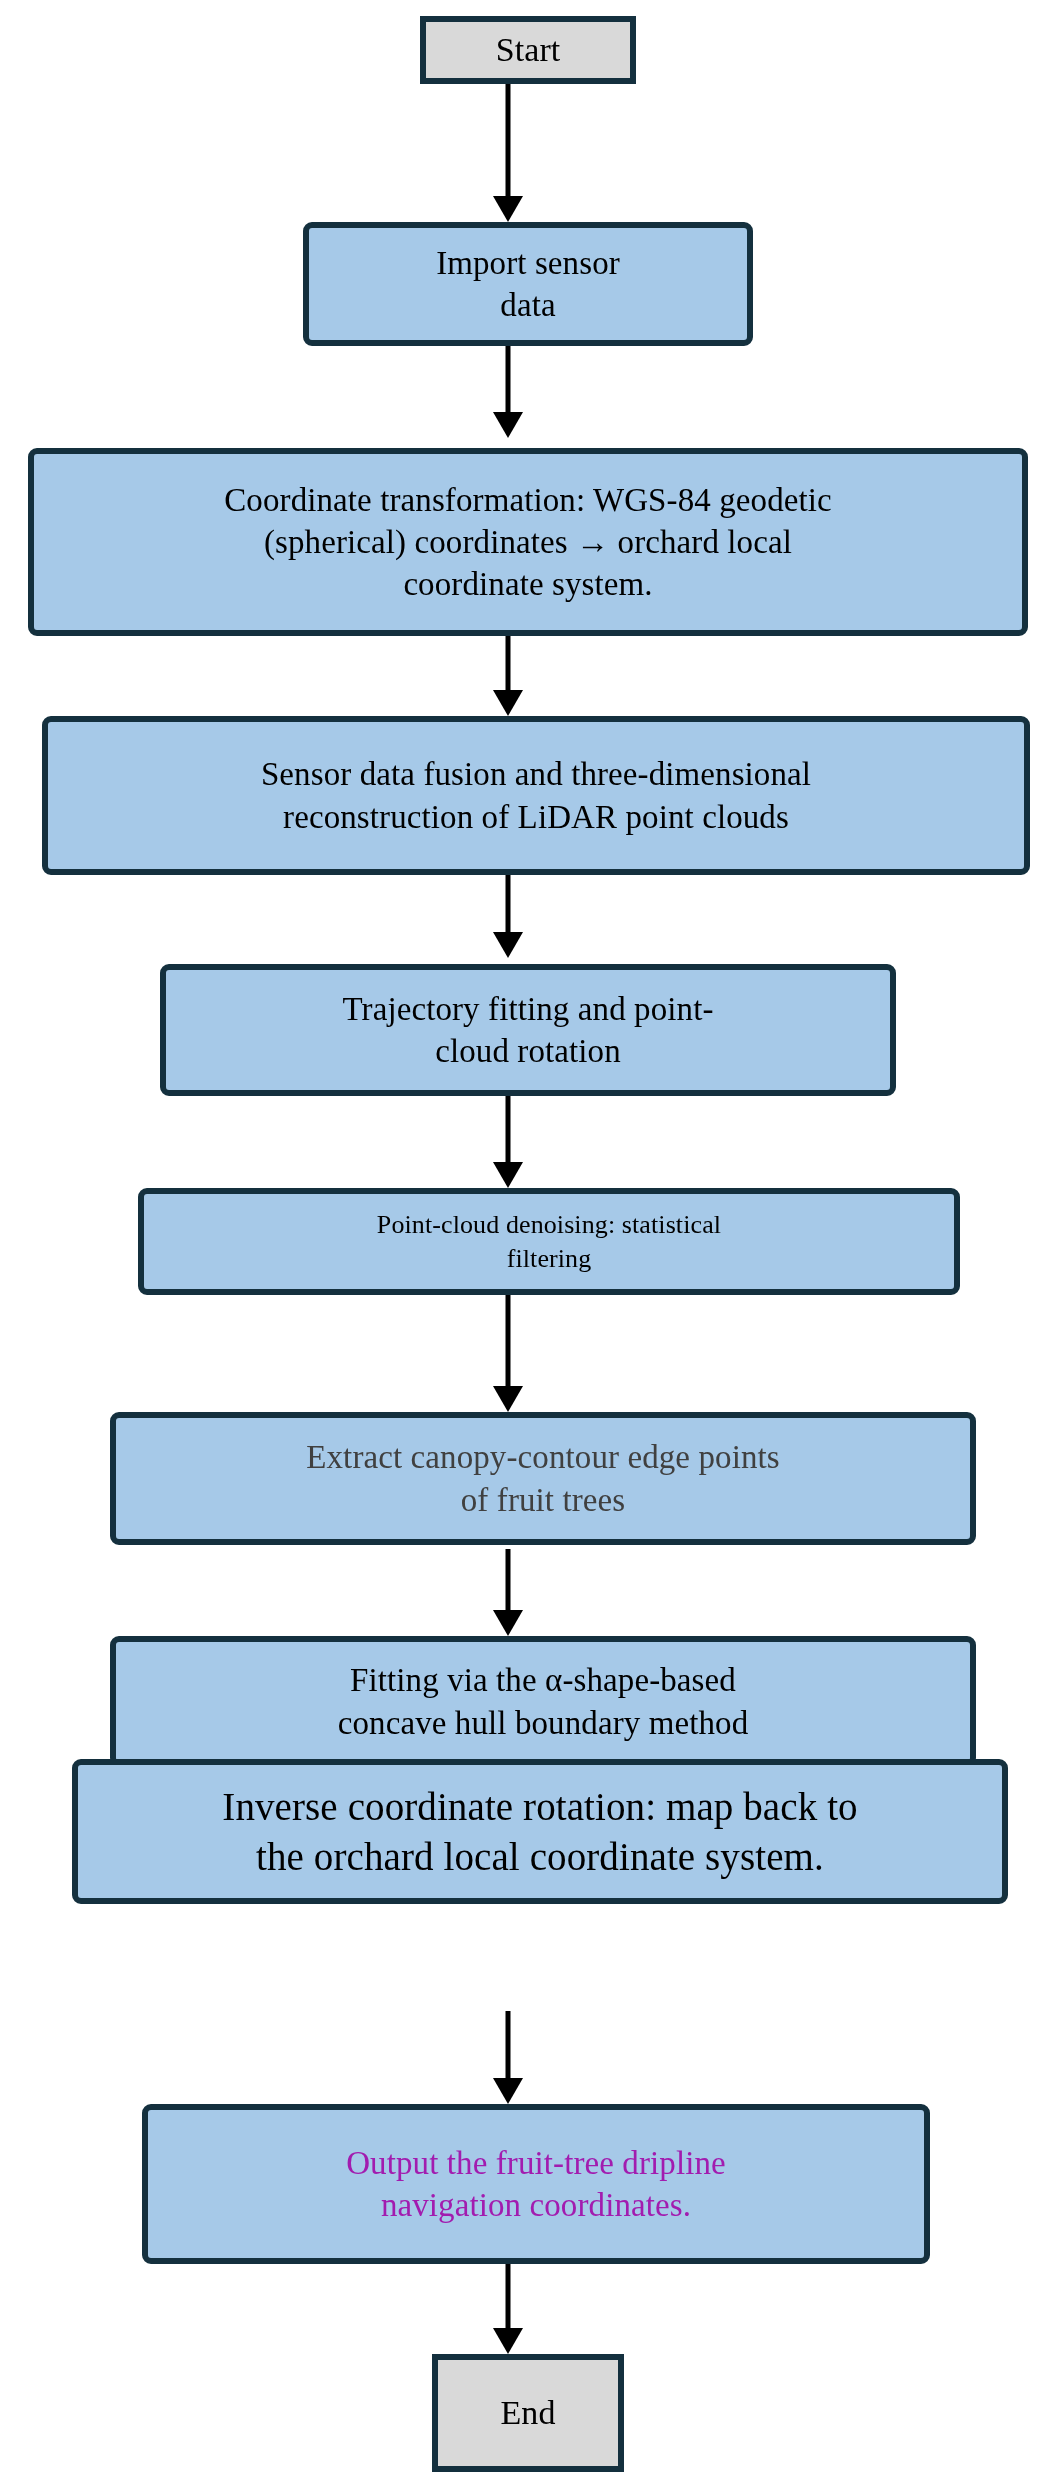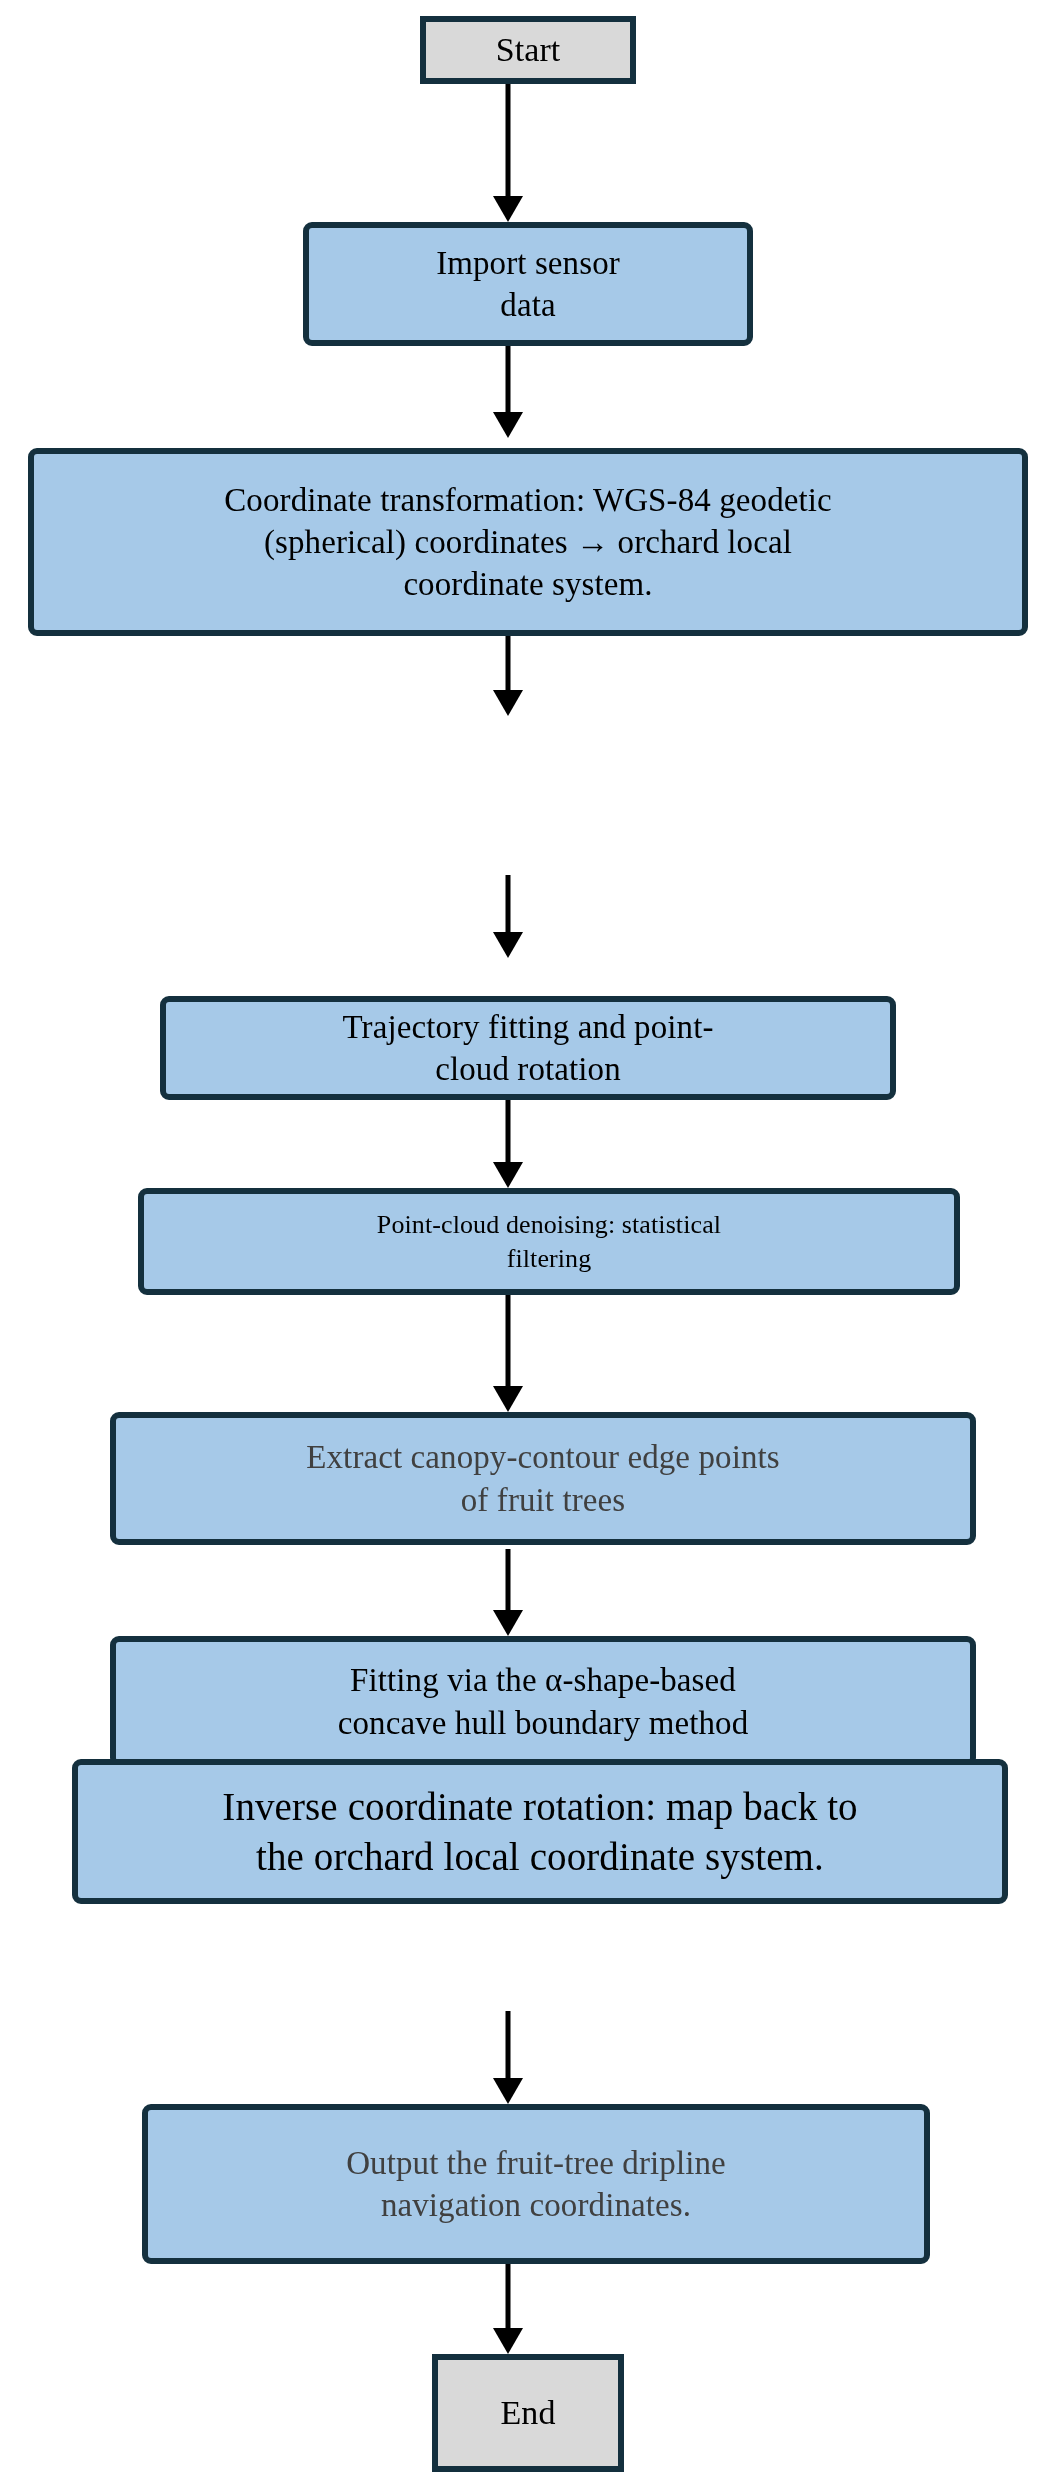--- a/index.html
+++ b/index.html
@@ -111,26 +111,28 @@
         <rect x="17.5" y="0" width="5" height="66" fill="#000000"></rect>
         <polygon points="5,64 35,64 20,90" fill="#000000"></polygon>
       </svg>
     </div>
     <div class="node terminal" style="left: 420px; top: 16px; width: 216px; height: 68px; font-size: 34px; border-color: rgb(20, 48, 62); color: rgb(0, 0, 0); background: rgb(217, 217, 217);"><span>Start</span></div>
     <div class="node process" style="left: 303px; top: 222px; width: 450px; height: 124px; font-size: 33px; border-color: rgb(20, 48, 62); color: rgb(0, 0, 0); background: rgb(166, 201, 232);"><span>Import sensor
 data</span></div>
     <div class="node process" style="left: 28px; top: 438px; width: 1000px; height: 188px; font-size: 33px; border-color: rgb(20, 48, 62); color: rgb(0, 0, 0); background: rgb(166, 201, 232); margin-top: 10px;"><span>Coordinate transformation: WGS-84 geodetic
 (spherical) coordinates → orchard local
 coordinate system.</span></div>
-    <div class="node process" style="left: 160px; top: 996px; width: 736px; height: 104px; font-size: 33px; border-color: rgb(20, 48, 62); color: rgb(0, 0, 0); background: rgb(166, 201, 232);"><span>Trajectory fitting and point-
+    <div class="node process" style="left: 42px; top: 716px; width: 988px; height: 159px; font-size: 33px; border-color: rgb(20, 48, 62); color: rgb(0, 0, 0); background: rgb(166, 201, 232);"><span>Sensor data fusion and three-dimensional
+reconstruction of LiDAR point clouds</span></div>
+    <div class="node process" style="left: 160px; top: 964px; width: 736px; height: 132px; font-size: 33px; border-color: rgb(20, 48, 62); color: rgb(0, 0, 0); background: rgb(166, 201, 232);"><span>Trajectory fitting and point-
 cloud rotation</span></div>
     <div class="node process" style="left: 138px; top: 1188px; width: 822px; height: 107px; font-size: 26px; border-color: rgb(20, 48, 62); color: rgb(0, 0, 0); background: rgb(166, 201, 232);"><span>Point-cloud denoising: statistical
 filtering</span></div>
     <div class="node process" style="left: 110px; top: 1412px; width: 866px; height: 133px; font-size: 33px; border-color: rgb(20, 48, 62); color: #404040; background: rgb(166, 201, 232);"><span>Extract canopy-contour edge points
 of fruit trees</span></div>
     <div class="node process" style="left: 110px; top: 1636px; width: 866px; height: 131px; font-size: 33px; border-color: rgb(20, 48, 62); color: rgb(0, 0, 0); background: rgb(166, 201, 232);"><span>Fitting via the α-shape-based
 concave hull boundary method</span></div>
     <div class="node process" style="left: 72px; top: 1759px; width: 936px; height: 145px; font-size: 39px; border-color: rgb(20, 48, 62); color: rgb(0, 0, 0); background: rgb(166, 201, 232);"><span>Inverse coordinate rotation: map back to
 the orchard local coordinate system.</span></div>
-    <div class="node process" style="left: 142px; top: 2104px; width: 788px; height: 160px; font-size: 33px; border-color: rgb(20, 48, 62); color: #404040; background: rgb(166, 201, 232);"><span>Output the fruit-tree dripline
+    <div class="node process" style="left: 142px; top: 2104px; width: 788px; height: 160px; font-size: 33px; border-color: rgb(20, 48, 62); color: #a21caf; background: rgb(166, 201, 232);"><span>Output the fruit-tree dripline
 navigation coordinates.</span></div>
     <div class="node terminal" style="left: 432px; top: 2354px; width: 192px; height: 118px; font-size: 34px; border-color: rgb(20, 48, 62); color: rgb(0, 0, 0); background: rgb(217, 217, 217);"><span>End</span></div>
   </div>
 
 </body></html>

